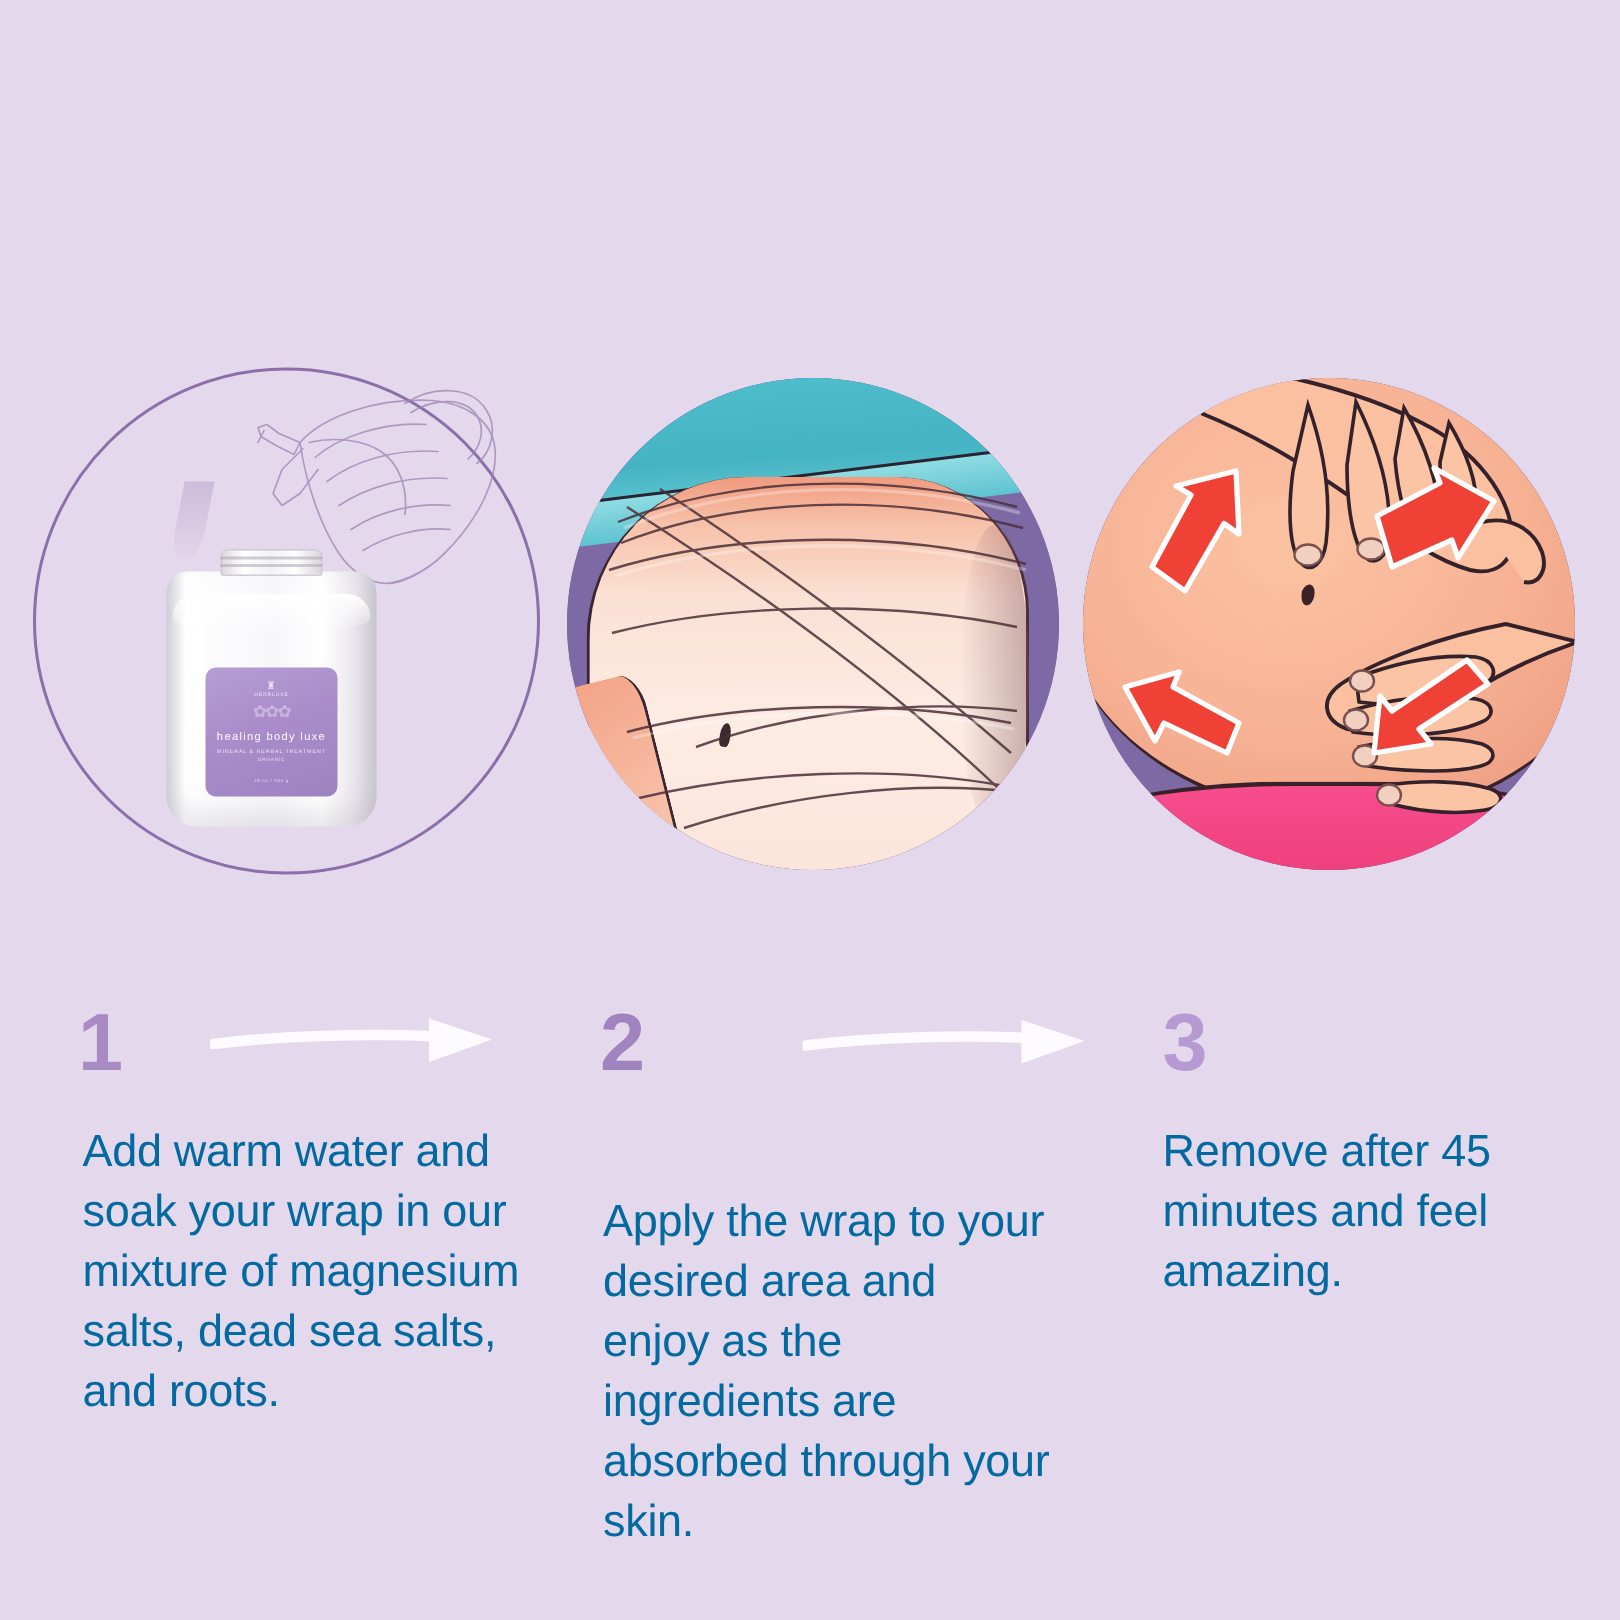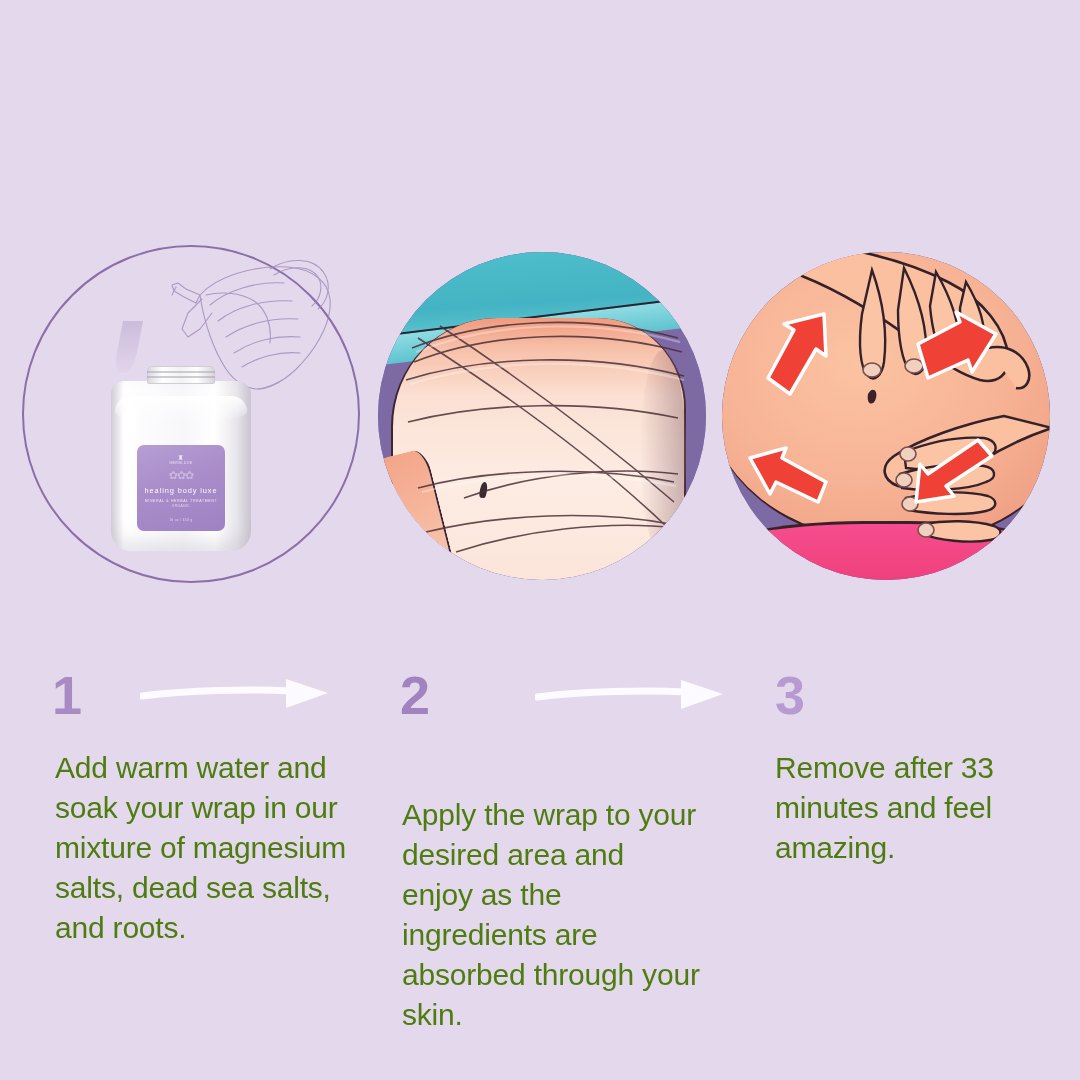--- a/index.html
+++ b/index.html
@@ -199,21 +199,21 @@
   .connector { position:absolute; height:34px; }
   #conn-1 { left:140px; top:22px; width:190px; }
   #conn-2 { left:535px; top:22px; width:190px; }
 
   
   .copy-row { position:absolute; left:0; top:748px; width:1080px; }
   .copy-col {
     position:absolute;
     font-size:30px;
     line-height:40px;
-    color:#4d7c0f;
+    color:#0369a1;
     font-family:"Liberation Sans", sans-serif;
     font-weight:400;
     letter-spacing:-.2px;
   }
   #copy-1 { left:55px; top:0;  width:330px; }
   #copy-2 { left:402px; top:0; width:300px;margin-top:47px; }
   #copy-3 { left:775px; top:0; width:300px; }
 </style>
 </head>
 <body>
@@ -375,16 +375,16 @@
 
     <svg class="connector" id="conn-2" viewBox="0 0 190 34">
       <path d="M2 20 C50 14, 110 13, 152 15" stroke="#fdfbff" stroke-width="7" stroke-linecap="round" fill="none"></path>
       <path d="M146 3 L188 17 L146 32 Z" fill="#fdfbff"></path>
     </svg>
   </div>
 
   <div class="copy-row">
     <div class="copy-col" id="copy-1">Add warm water and soak your wrap in our mixture of magnesium salts, dead sea salts, and roots.</div>
     <div class="copy-col" id="copy-2">Apply the wrap to your desired area and enjoy as the ingredients are absorbed through your skin.</div>
-    <div class="copy-col" id="copy-3">Remove after 33 minutes and feel amazing.</div>
+    <div class="copy-col" id="copy-3">Remove after 45 minutes and feel amazing.</div>
   </div>
 
 </div>
 
 </body></html>

